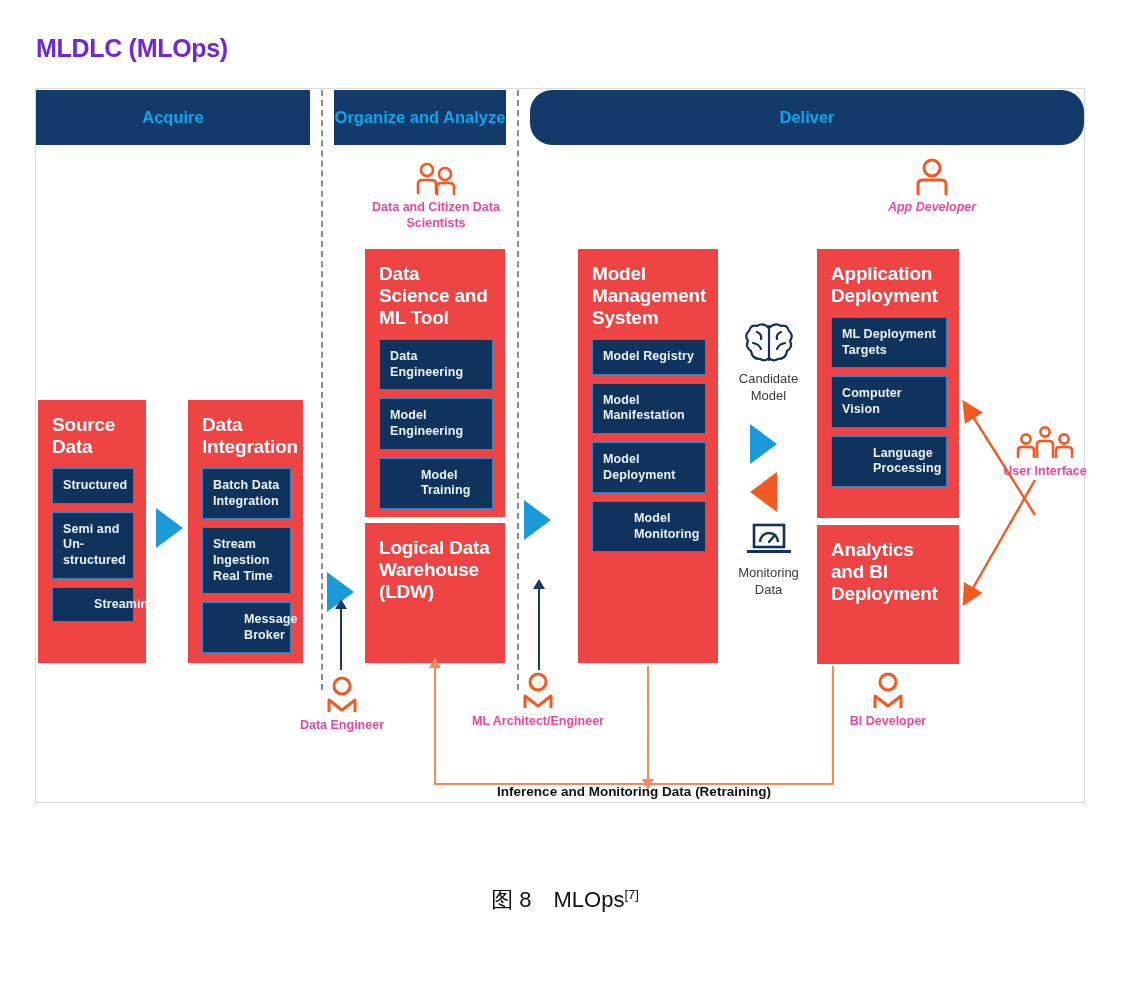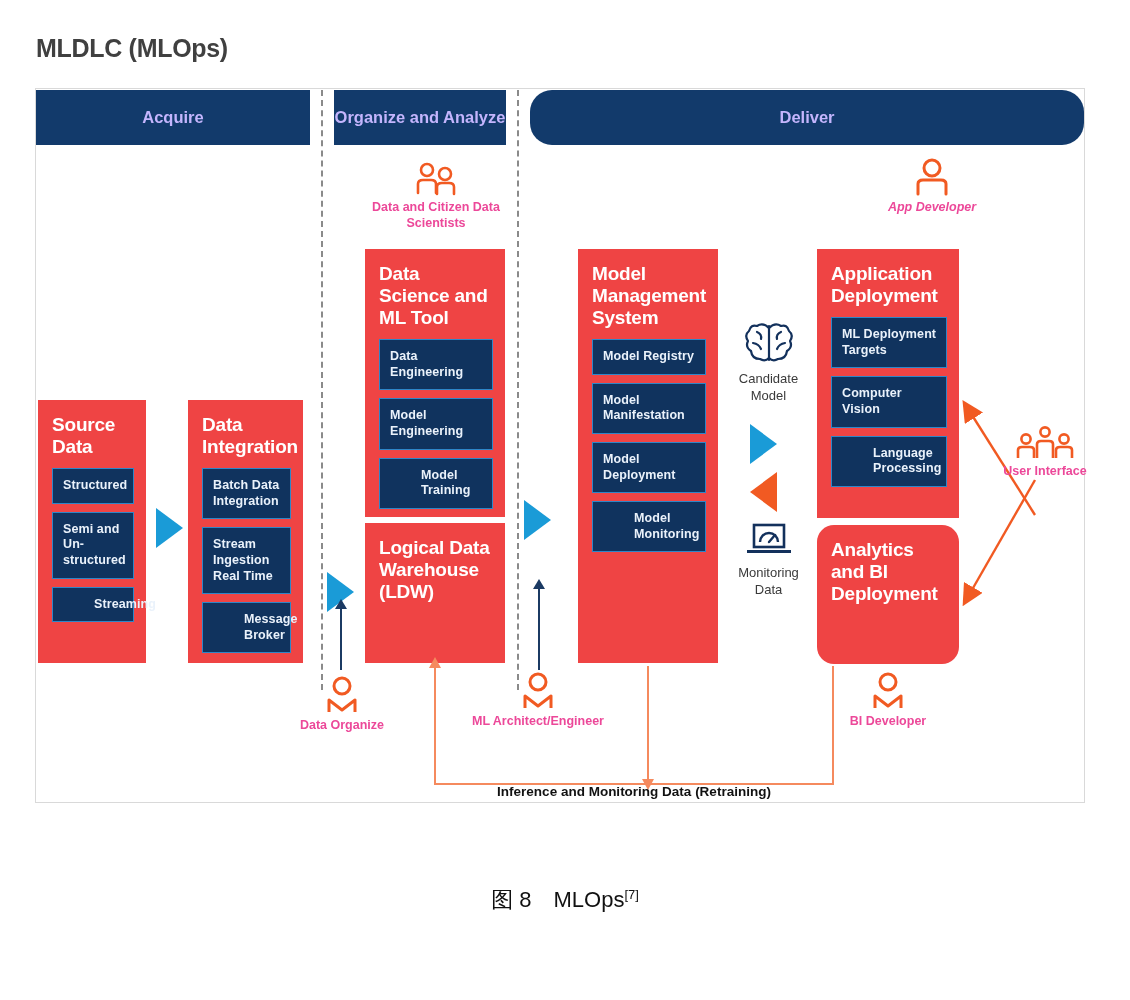--- a/index.html
+++ b/index.html
@@ -7,33 +7,33 @@
   body{
     width:1130px;height:1000px;background:#ffffff;
     font-family:"Liberation Sans","DejaVu Sans",sans-serif;
     position:relative;overflow:hidden;
   }
   .canvas{position:absolute;left:0;top:0;width:1130px;height:1000px;}
   .abs{position:absolute;}
 
   
   .fig-title{
-    left:36px;top:34px;font-size:25px;font-weight:bold;color:#404040;
+    left:36px;top:34px;font-size:25px;font-weight:bold;color:#6d28d9;
     letter-spacing:-0.3px;
   }
 
   
   .frame{
     left:35px;top:88px;width:1050px;height:715px;
     border:1px solid #d9d9d9;background:#ffffff;box-sizing:border-box;
   }
 
   
   .phase{
-    background:#123A6B;color:#c4b5fd;display:flex;align-items:center;
+    background:#123A6B;color:#0ea5e9;display:flex;align-items:center;
     justify-content:center;text-align:center;font-weight:bold;font-size:16.5px;
     line-height:1.18;box-sizing:border-box;
   }
   .phase-acquire{left:36px;top:90px;width:274px;height:55px;}
   .phase-organize{left:334px;top:90px;width:172px;height:55px;}
   .phase-deliver{left:530px;top:90px;width:554px;height:55px;border-radius:22px;}
 
   
   .vdash{
     width:0;border-left:2px dashed #8a8a8a;
@@ -56,21 +56,21 @@
     letter-spacing:0.1px;
   }
   .subbox:last-child{margin-bottom:4px;padding-left:41px;}
 
   .p-source{left:38px;top:400px;width:108px;height:263px;}
   .p-integration{left:188px;top:400px;width:115px;height:263px;}
   .p-dsml{left:365px;top:249px;width:140px;height:268px;}
   .p-ldw{left:365px;top:523px;width:140px;height:140px;}
   .p-mms{left:578px;top:249px;width:140px;height:414px;}
   .p-appdep{left:817px;top:249px;width:142px;height:269px;}
-  .p-analytics{left:817px;top:525px;width:142px;height:139px;border-radius:17px;}
+  .p-analytics{left:817px;top:525px;width:142px;height:139px;}
 
   
   .tri-right{
     width:0;height:0;border-top:20px solid transparent;
     border-bottom:20px solid transparent;border-left:27px solid #1A9BD7;
   }
   .tri-left-orange{
     width:0;height:0;border-top:20px solid transparent;
     border-bottom:20px solid transparent;border-right:27px solid #F15A22;
   }
@@ -287,21 +287,21 @@
       </g>
     </svg>
     <span>User Interface</span>
   </div>
 
   <div class="abs role r-dataeng">
     <svg width="40" height="38" viewBox="0 0 40 38">
       <circle cx="20" cy="10" r="8" fill="none" stroke="#F15A22" stroke-width="3"></circle>
       <path d="M7 36 L7 24 L20 34 L33 24 L33 36" fill="none" stroke="#F15A22" stroke-width="3" stroke-linejoin="round"></path>
     </svg>
-    <span>Data Organize</span>
+    <span>Data Engineer</span>
   </div>
 
   <div class="abs role r-mleng">
     <svg width="40" height="38" viewBox="0 0 40 38">
       <circle cx="20" cy="10" r="8" fill="none" stroke="#F15A22" stroke-width="3"></circle>
       <path d="M7 36 L7 24 L20 34 L33 24 L33 36" fill="none" stroke="#F15A22" stroke-width="3" stroke-linejoin="round"></path>
     </svg>
     <span>ML Architect/Engineer</span>
   </div>
 

